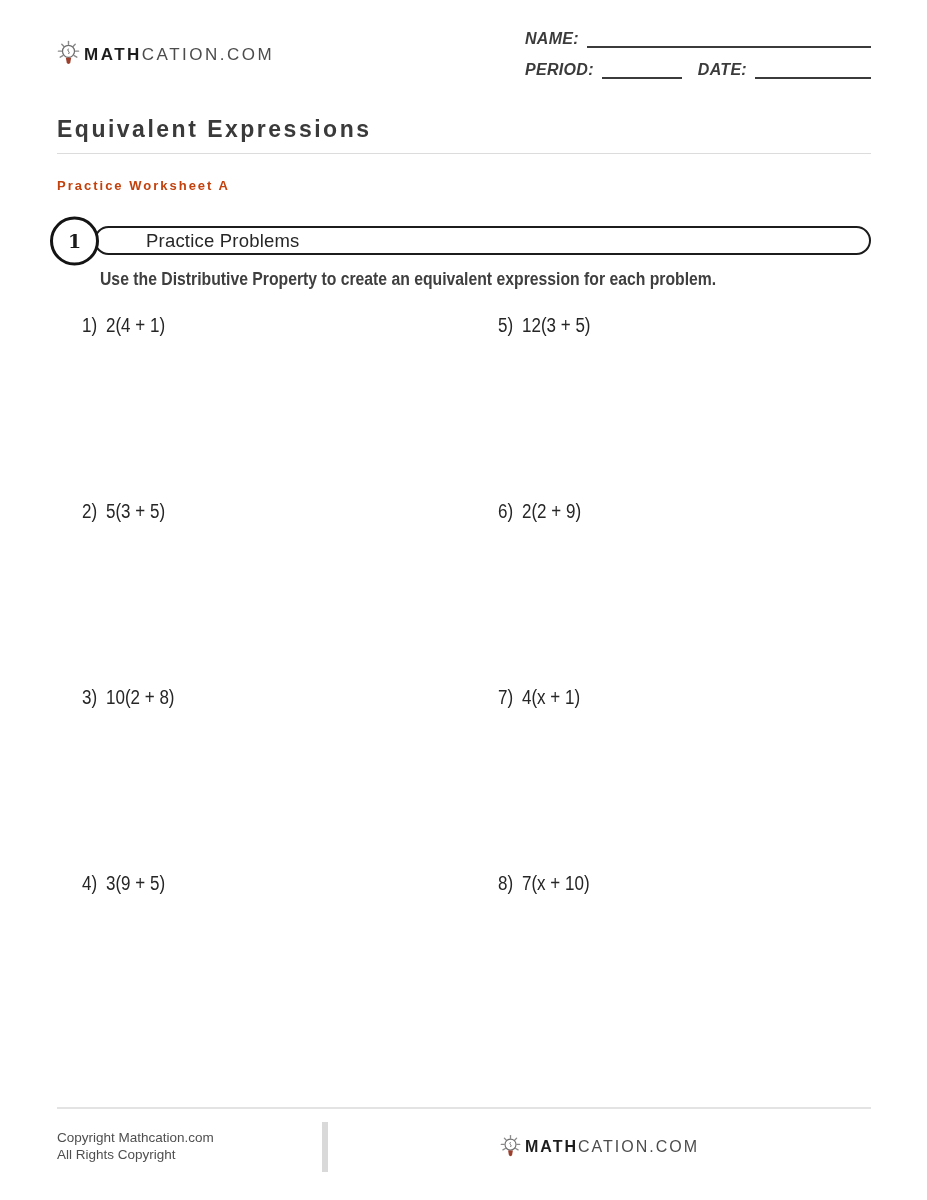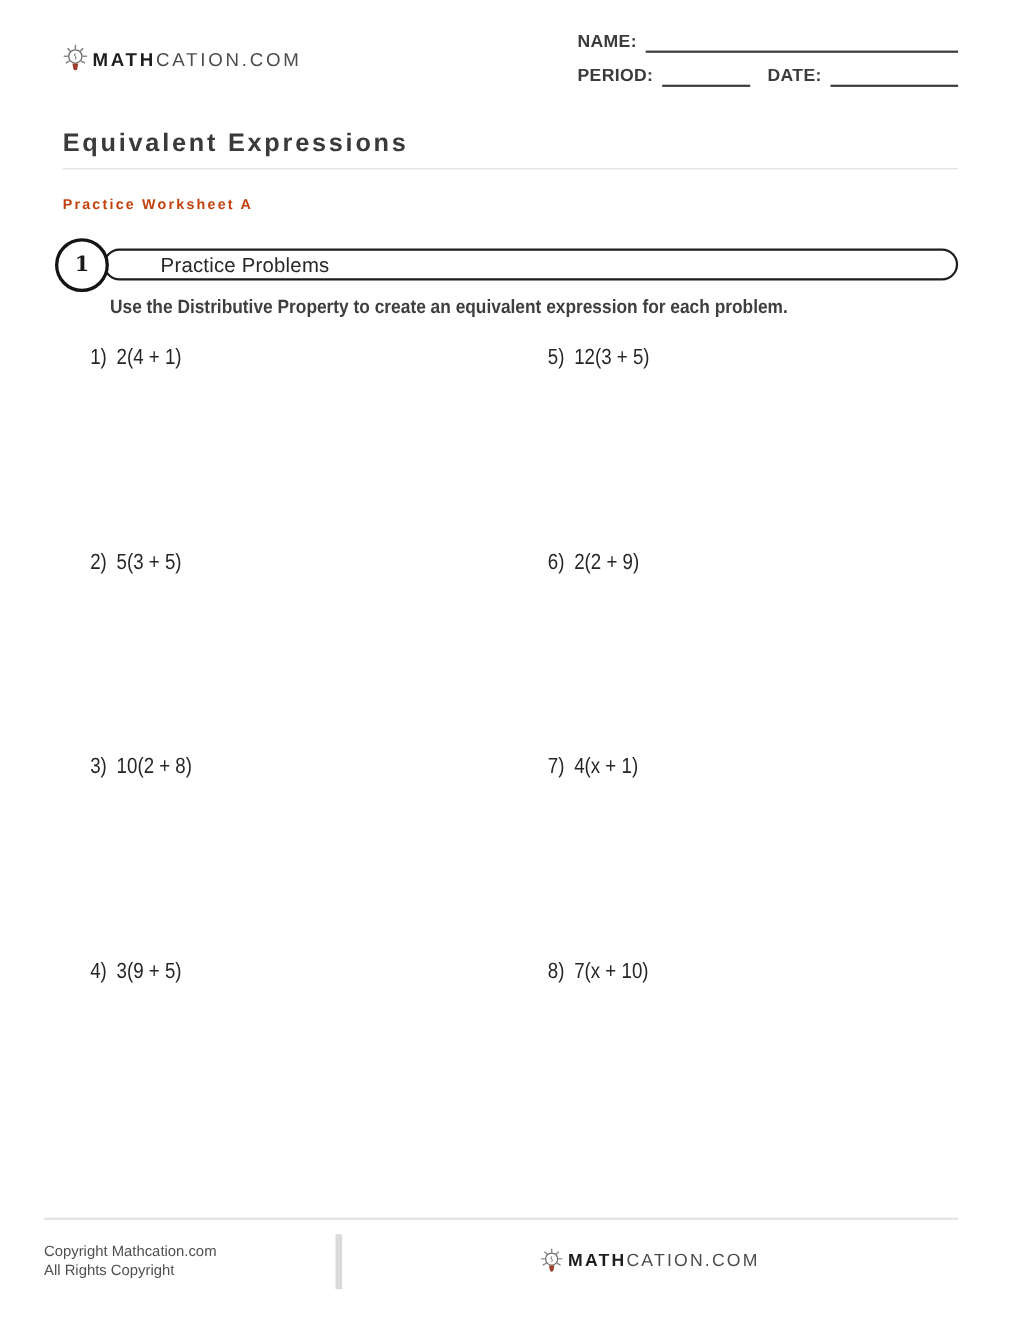--- a/index.html
+++ b/index.html
@@ -23,21 +23,21 @@
     align-items: center;
     margin-top: 30px;
   }
   .logo { display: flex; align-items: center; gap: 4px; }
   .logo svg { display: block; }
   .logo-text { font-size: 17px; letter-spacing: 2.5px; white-space: nowrap; }
   .logo-text .bold { font-weight: bold; color: #1d1d1d; }
   .logo-text .light { font-weight: normal; color: #4c4c4c; }
   .footer .logo-text { font-size: 16px; letter-spacing: 2px; }
 
-  .fields { width: 346px; }
+  .fields { width: 346px; font-style: italic; }
   .field-row { display: flex; align-items: flex-end; margin-bottom: 13px; }
   .field-row:last-child { margin-bottom: 0; }
   .field-label {
     font-weight: bold;
     font-size: 16px;
     color: #3b3b3b;
     letter-spacing: 0.3px;
     padding-right: 8px;
     line-height: 1.1;
   }
@@ -132,21 +132,21 @@
   }
   .problem-expr {
     transform: scaleX(0.85);
     transform-origin: left center;
     white-space: nowrap;
   }
 
   
   .footer {
     position: absolute;
-    left: 40px;
+    left: 57px;
     right: 56px;
     top: 1107px;
     border-top: 2px solid #e3e3e3;
     padding-top: 13px;
     display: flex;
     align-items: center;
   }
   .footer-left { flex: 0 0 265px; }
   .copyright {
     font-size: 13.5px;

